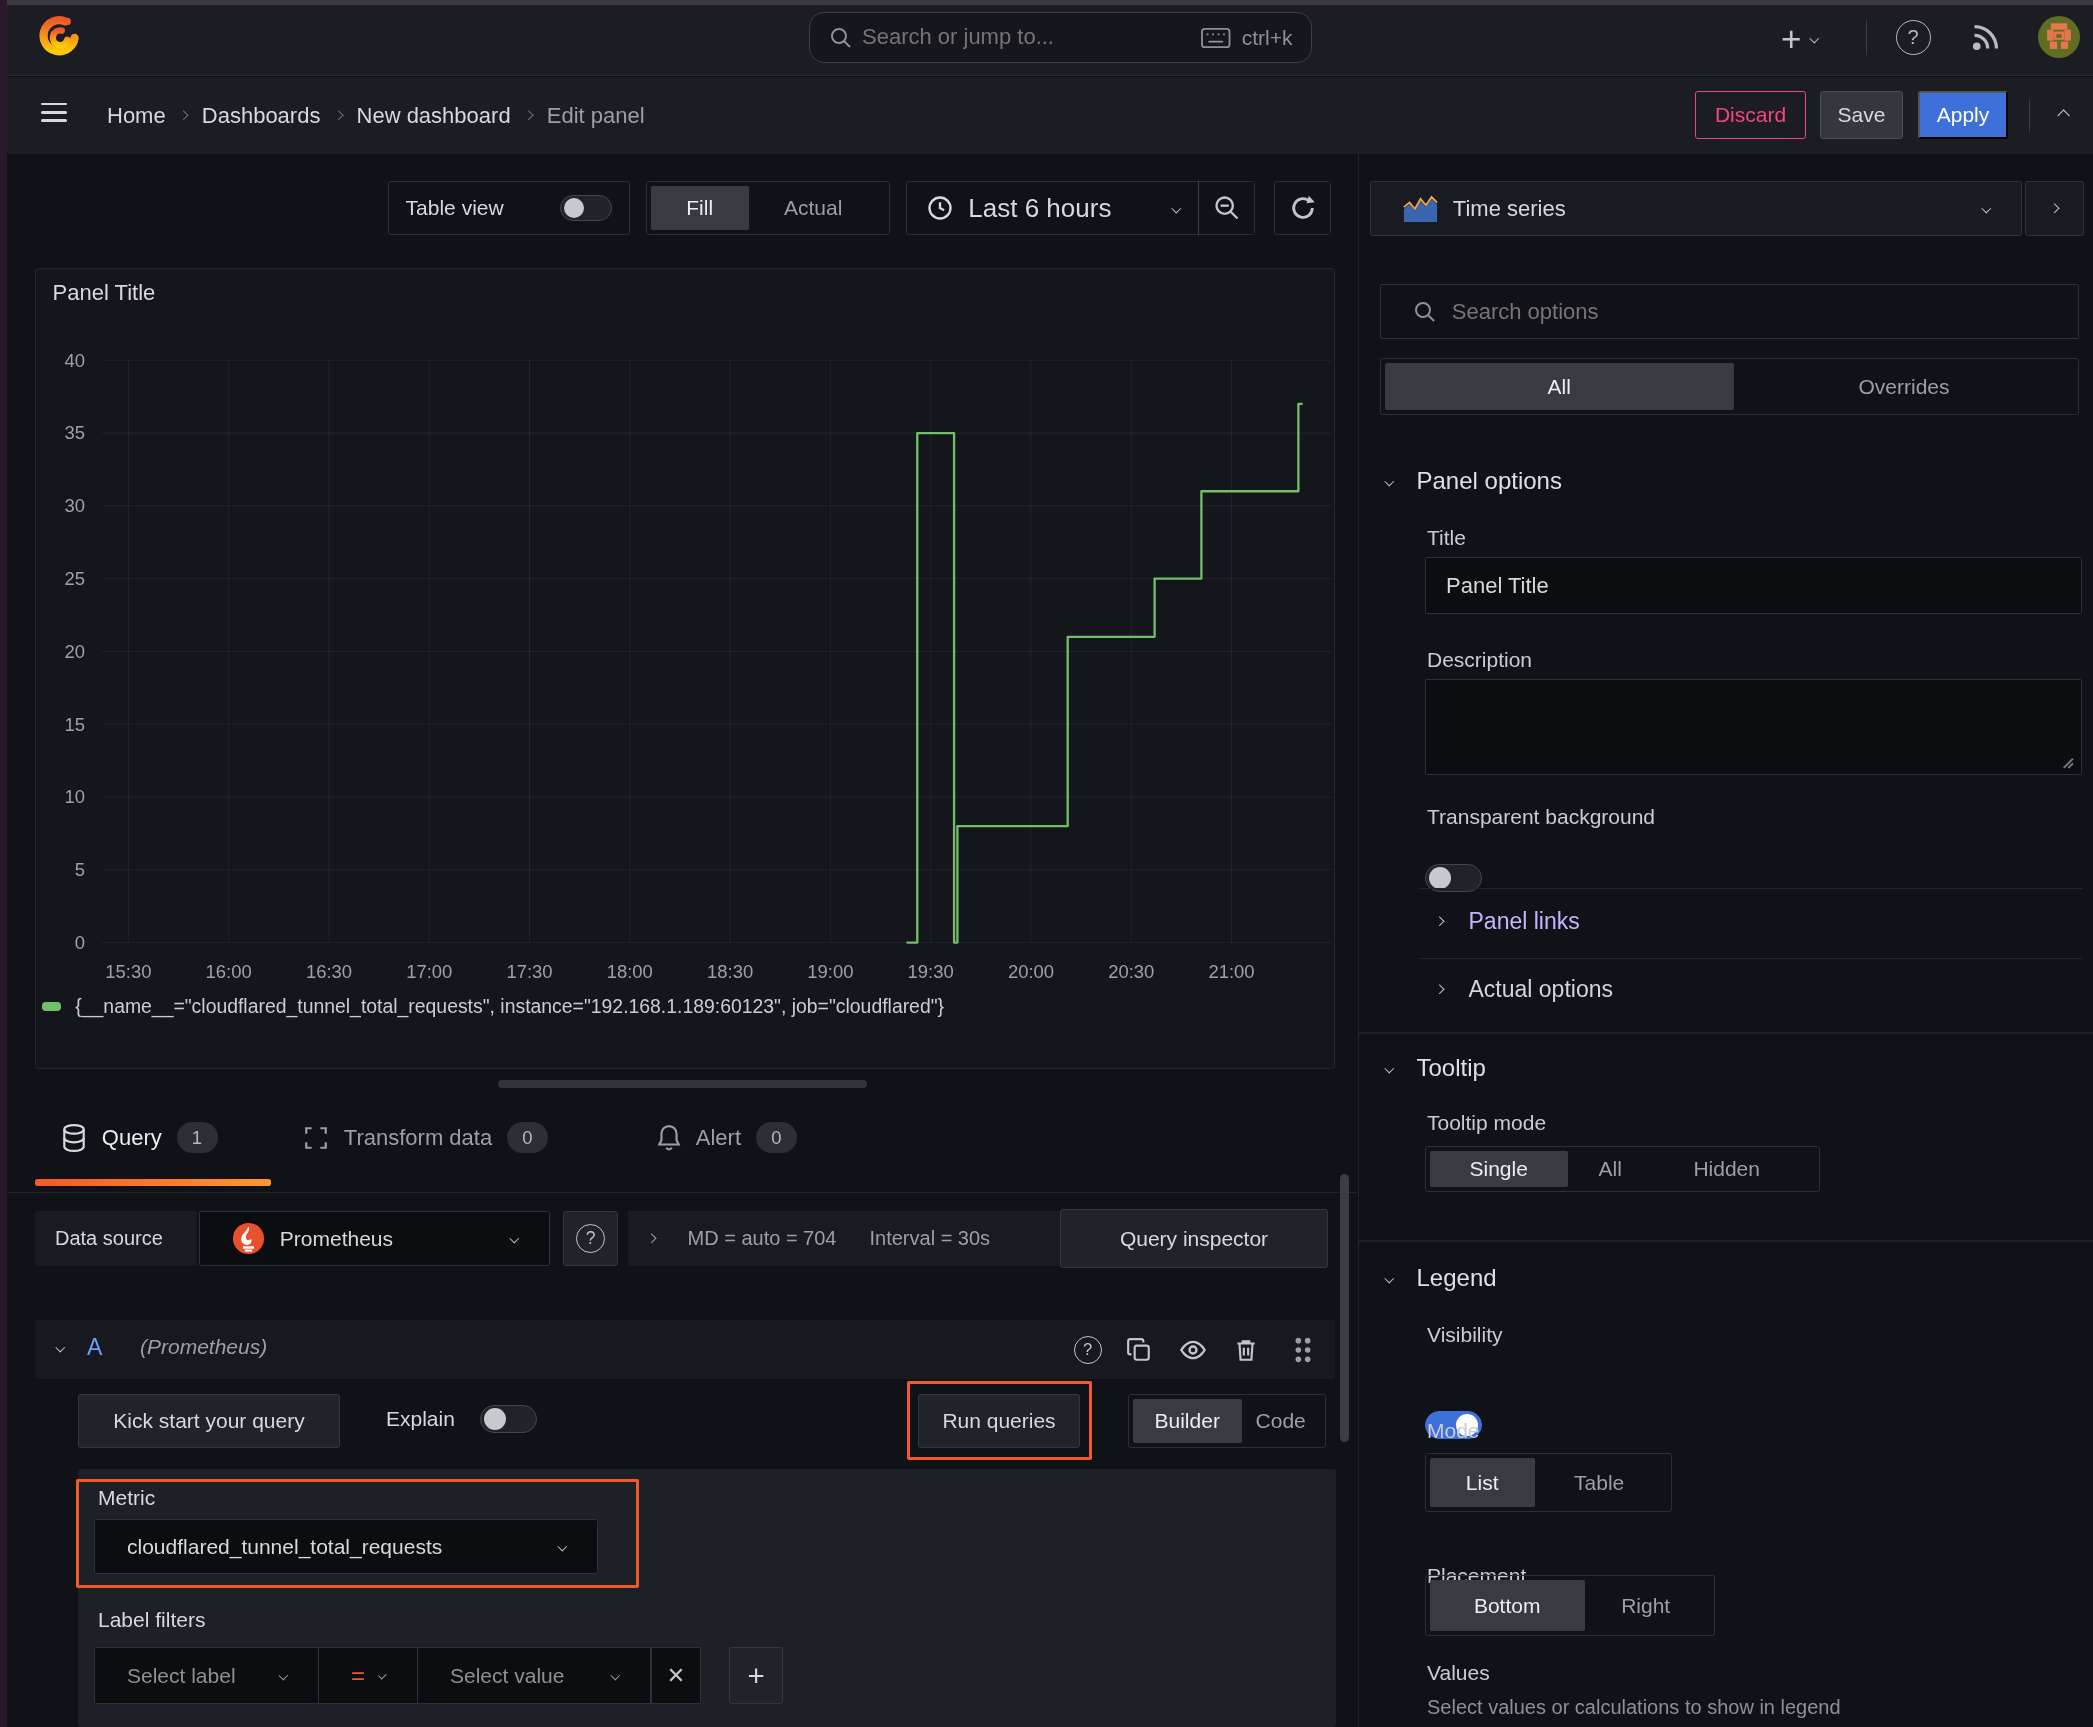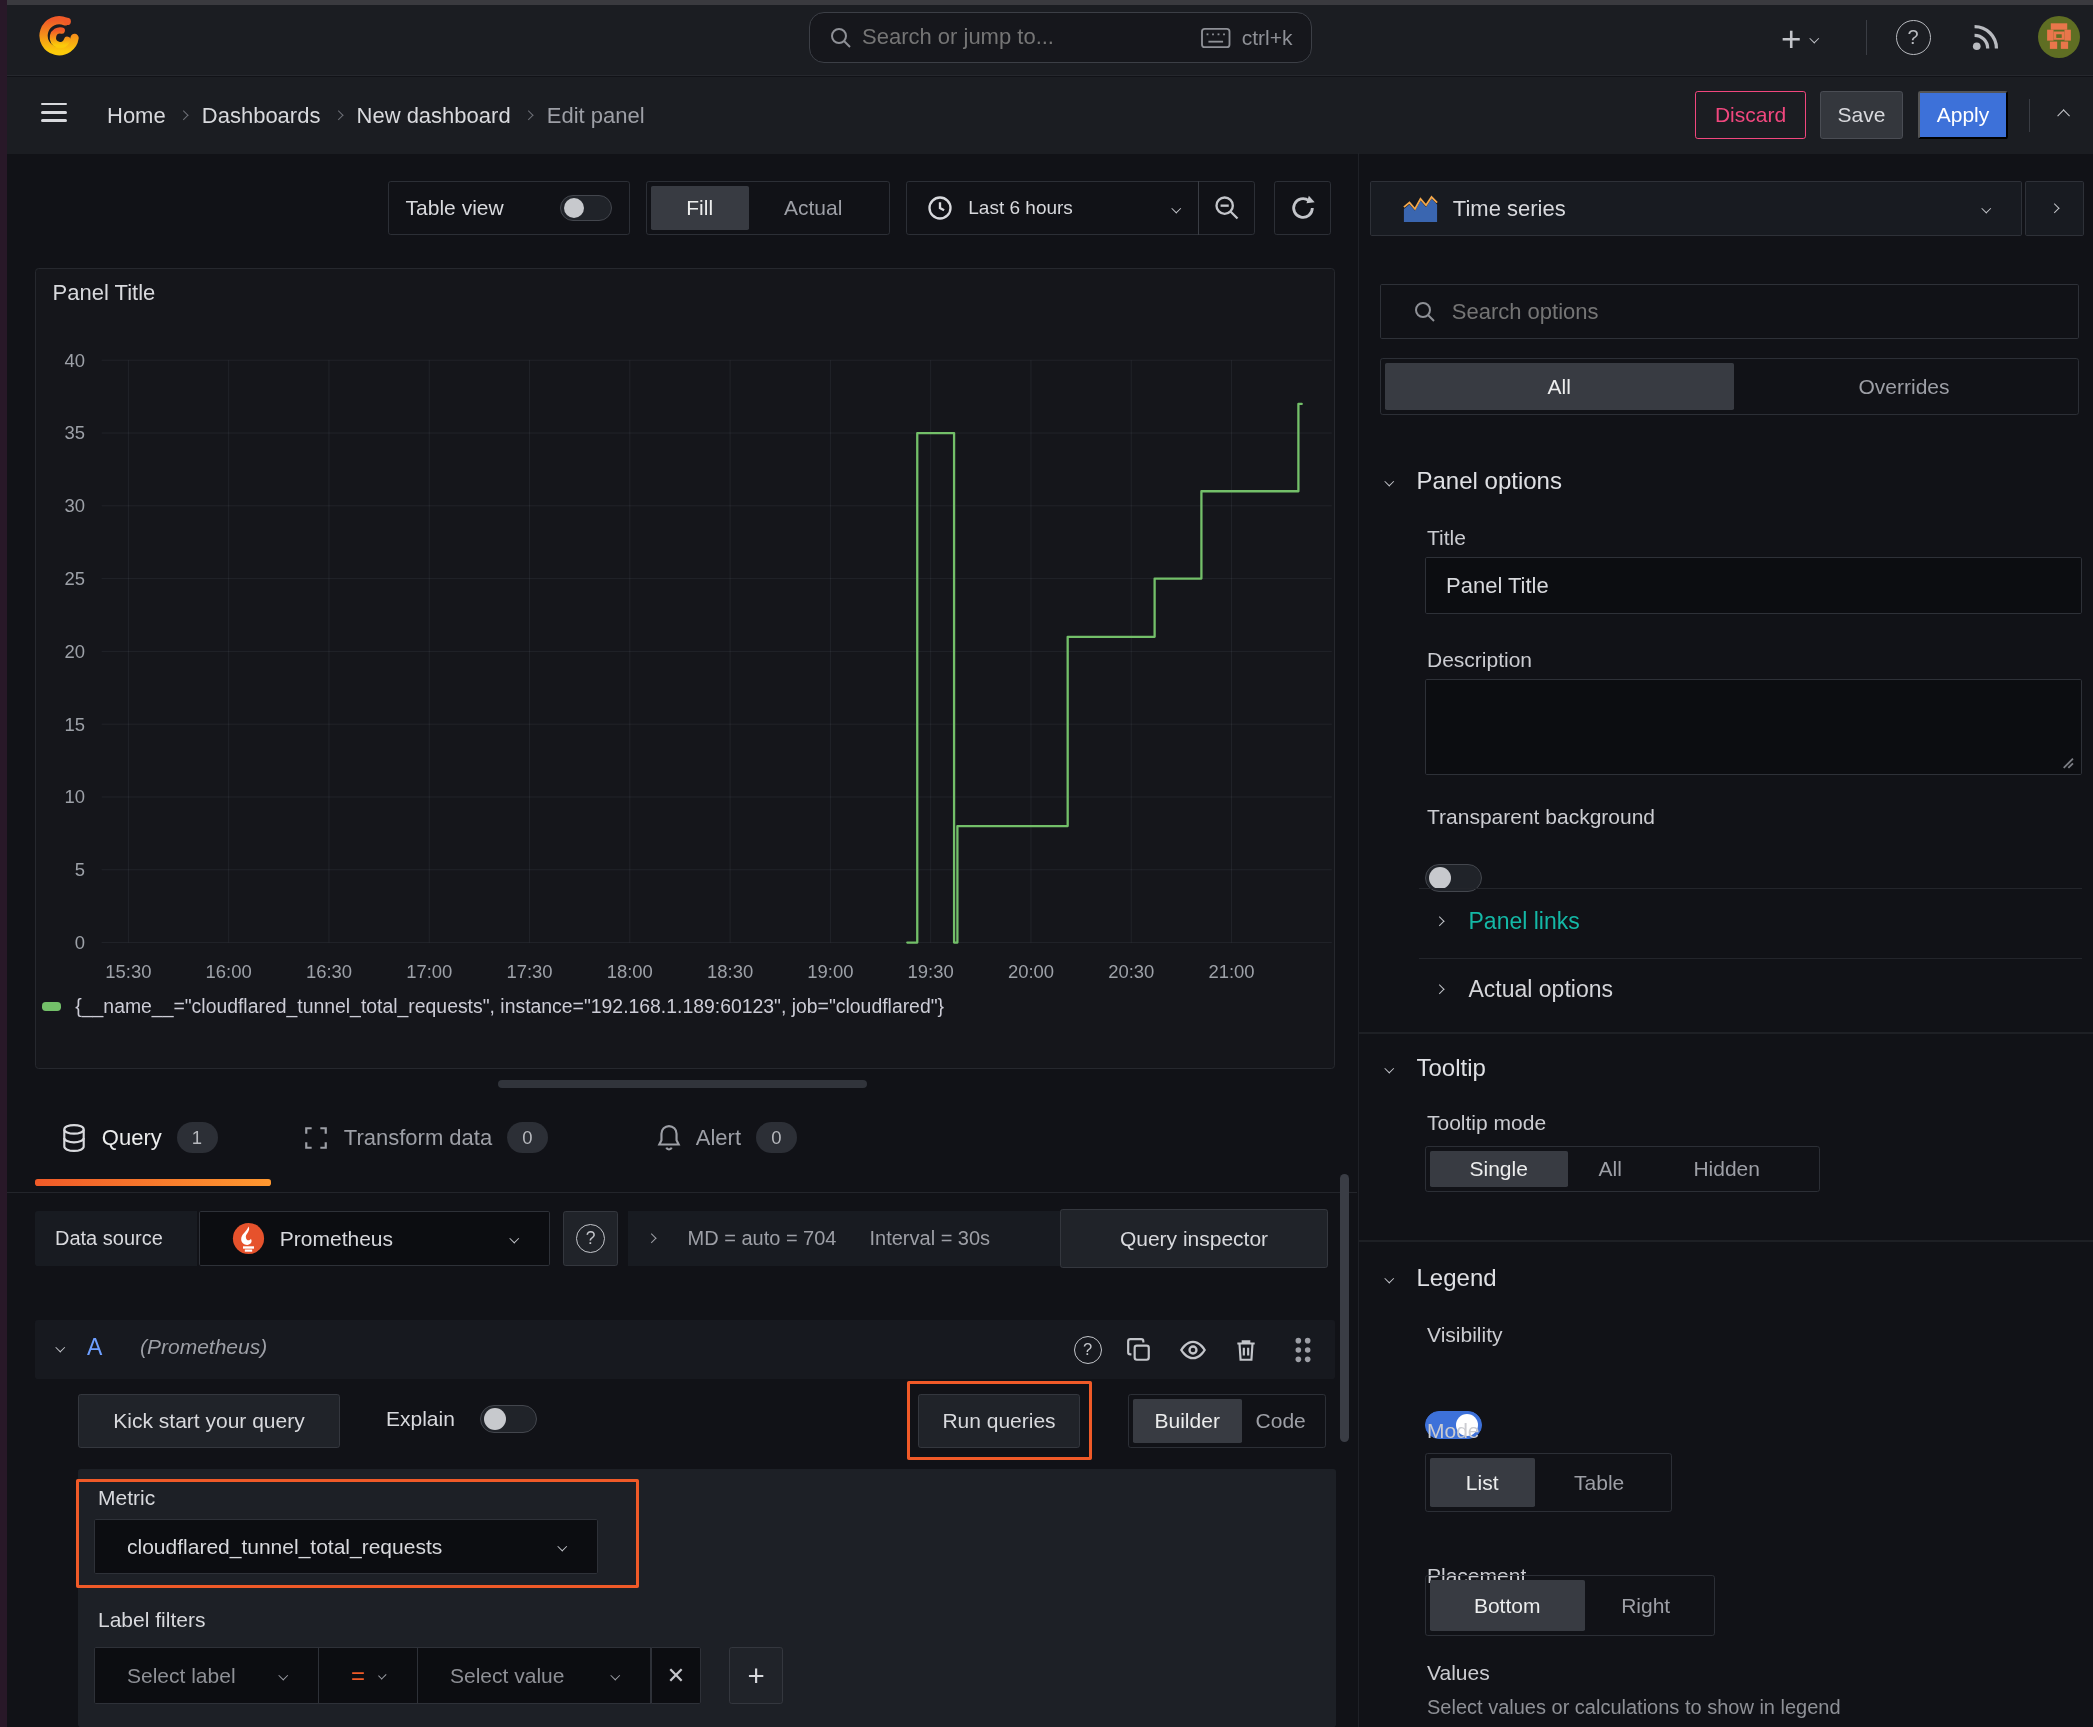--- a/index.html
+++ b/index.html
@@ -170,21 +170,21 @@
   <div class="abs segwrap" style="left:646px;top:181px;width:244px;height:54px">
     <div class="seg active" style="width:98px">Fill</div>
     <div class="seg" style="width:129px">Actual</div>
   </div>
   <div class="abs toolpill" style="left:906px;top:181px;width:349px;height:54px">
     <div class="row" style="gap:14.8px;padding:0 18.5px;height:100%;cursor:pointer;flex:1">
       <svg class="icon" width="28" height="28" viewBox="0 0 24 24">
         <circle cx="12" cy="12" r="9" fill="none" stroke="#d8d9dd" stroke-width="2"></circle>
         <path d="M12 7v5l3.5 2" fill="none" stroke="#d8d9dd" stroke-width="2"></path>
       </svg>
-      <span style="font-size:19px">Last 6 hours</span>
+      <span style="font-size:26px">Last 6 hours</span>
       <span class="chev sm" style="margin-left:auto;color:#c3c5ca"></span>
     </div>
     <div class="vdiv" style="height:54px"></div>
     <div class="iconbtn" style="width:55px;height:100%">
       <svg class="icon" width="28" height="28" viewBox="0 0 24 24">
         <circle cx="10" cy="10" r="7" fill="none" stroke="#c3c5ca" stroke-width="2"></circle>
         <line x1="6.5" y1="10" x2="13.5" y2="10" stroke="#c3c5ca" stroke-width="2"></line>
         <line x1="15" y1="15" x2="21" y2="21" stroke="#c3c5ca" stroke-width="2"></line>
       </svg>
     </div>
@@ -425,21 +425,21 @@
       <line x1="9" y1="14" x2="14" y2="9" stroke="#7b7d84" stroke-width="2"></line>
     </svg>
     <span class="abs label" style="left:1427px;top:805px">Transparent background</span>
     <div class="abs toggle" style="left:1425px;top:836px">
         <div class="knob"></div>
       </div>
 
     <div class="abs sdiv" style="left:1419px;top:888px;width:663px"></div>
     <div class="abs row" style="left:1436px;top:908px;gap:26px">
       <span class="chev sm right" style="color:#c3c5ca"></span>
-      <span style="font-size:23px;color:#14b8a6">Panel links</span>
+      <span style="font-size:23px;color:#c4b5fd">Panel links</span>
     </div>
     <div class="abs sdiv" style="left:1419px;top:958px;width:663px"></div>
     <div class="abs row" style="left:1436px;top:976px;gap:26px">
       <span class="chev sm right" style="color:#c3c5ca"></span>
       <span style="font-size:23px;color:#d4d5d9">Actual options</span>
     </div>
 
     <div class="abs bigdiv" style="left:1359px;top:1032px;width:735px"></div>
 
     <div class="abs row" style="left:1386px;top:1054px;gap:24px">

